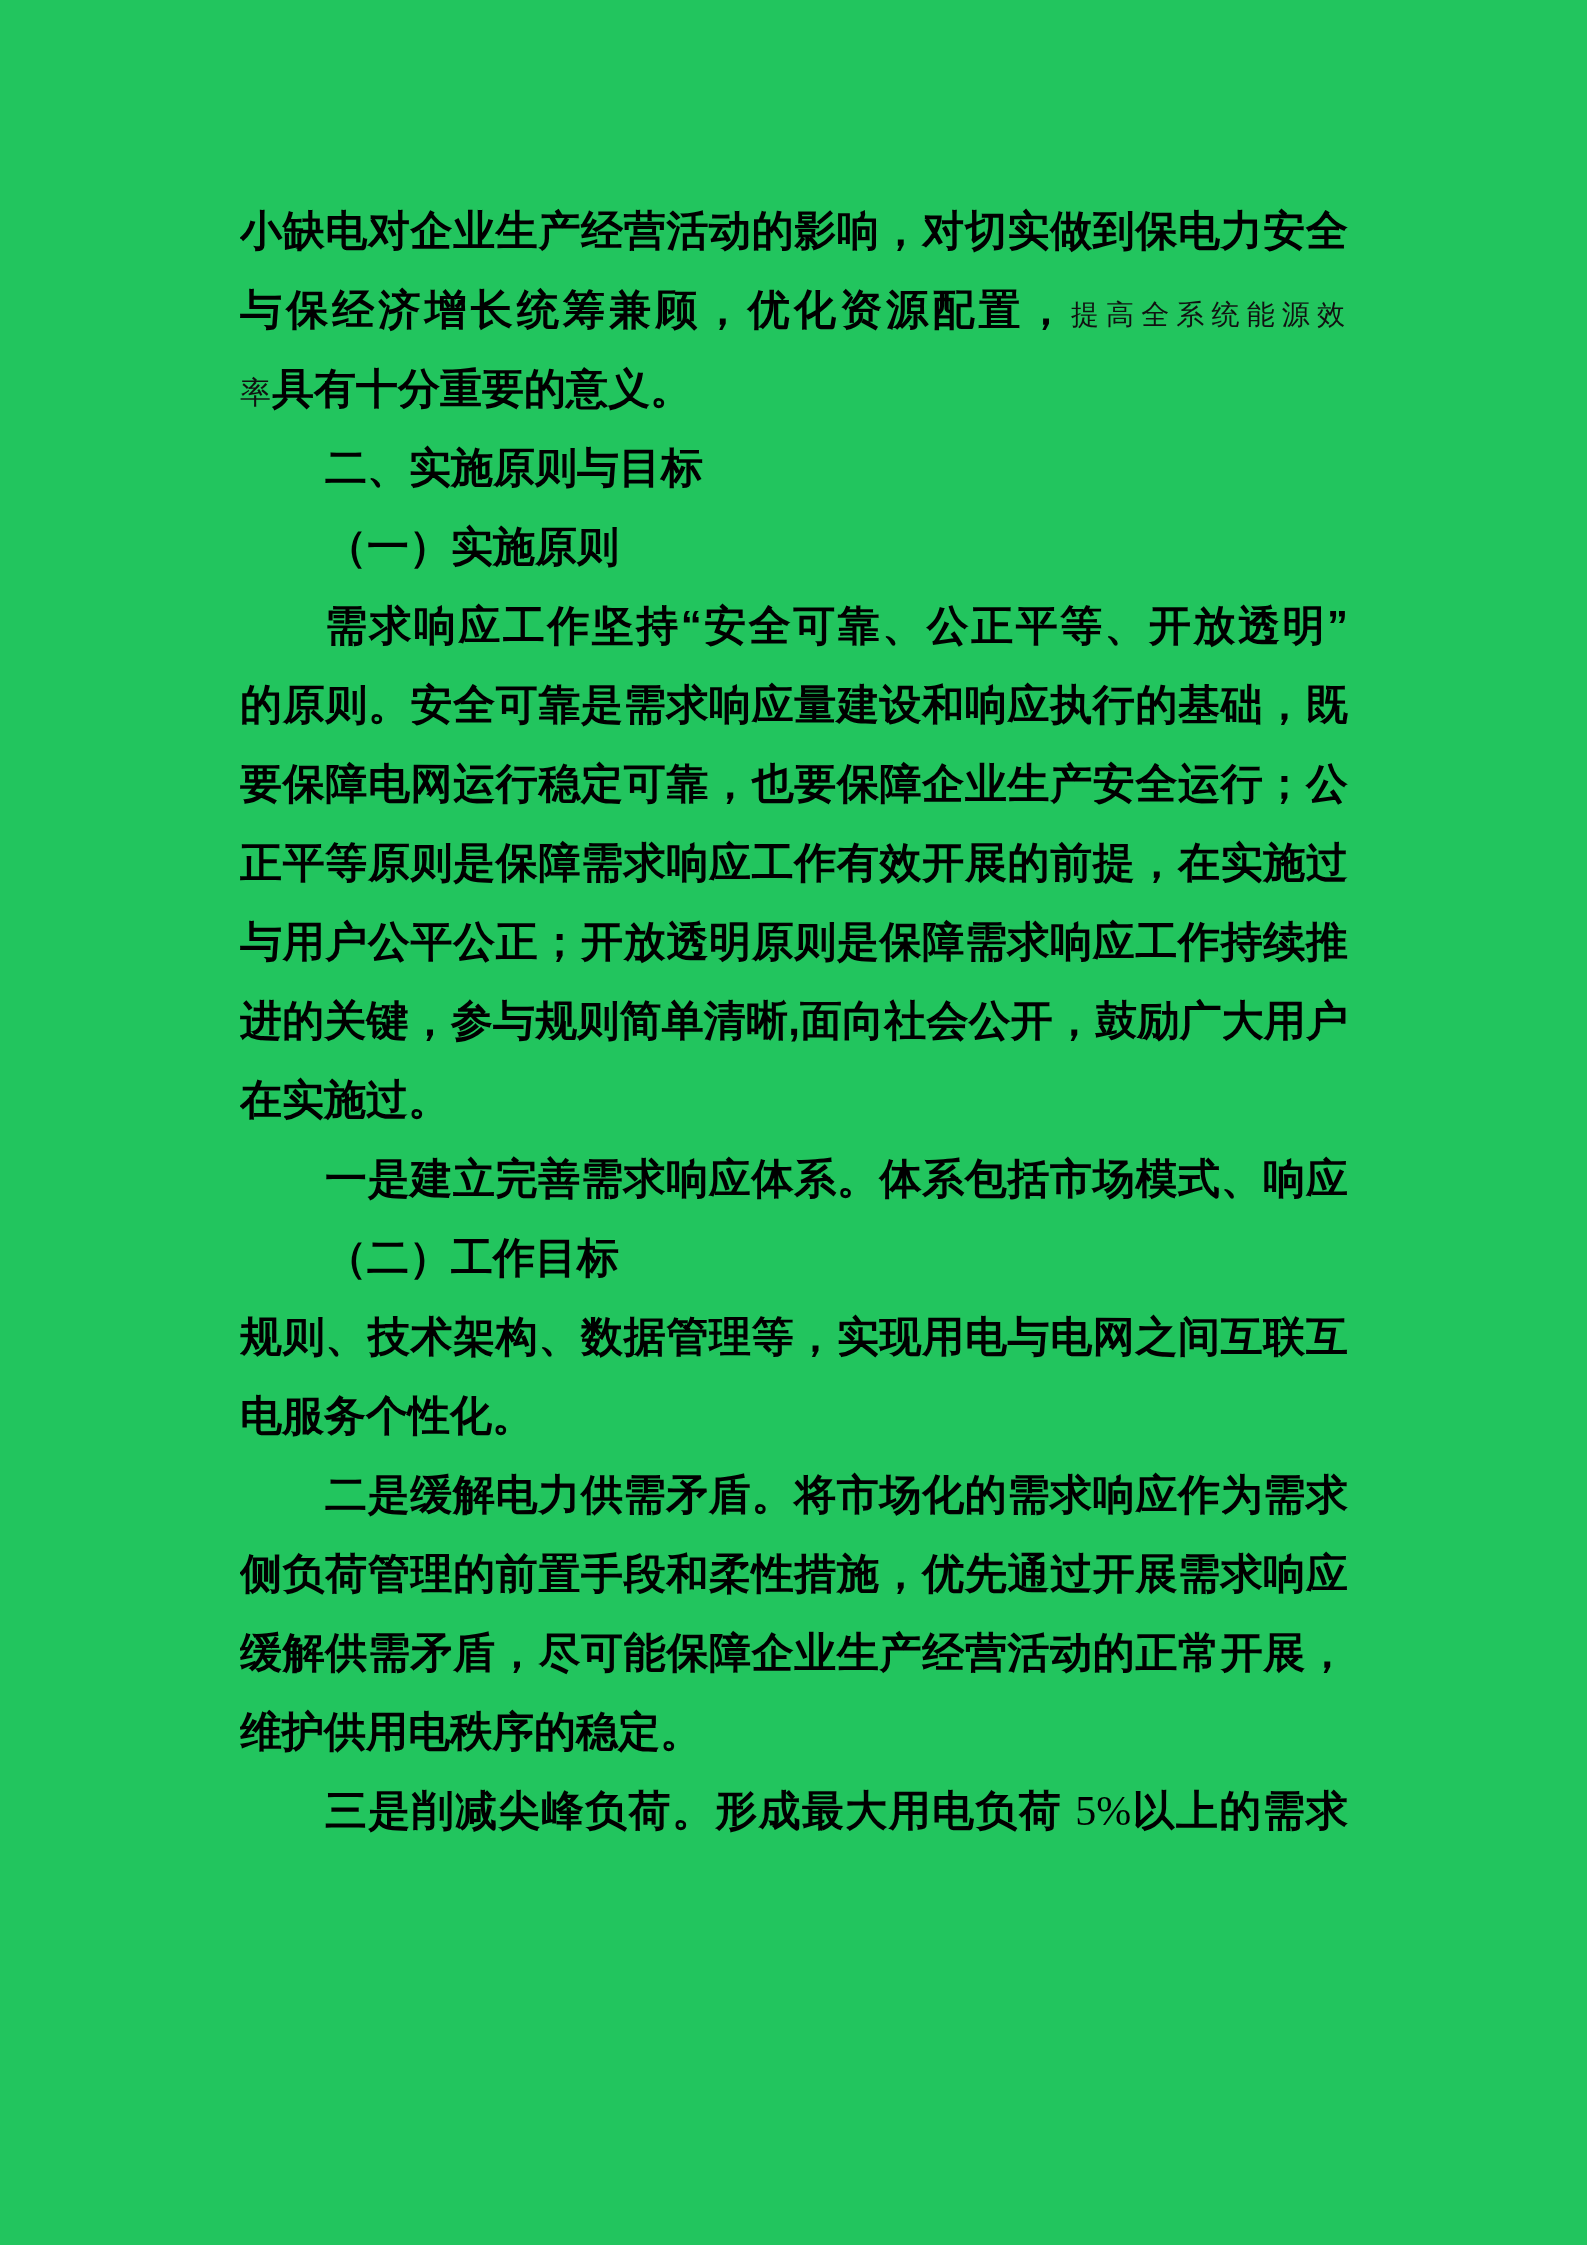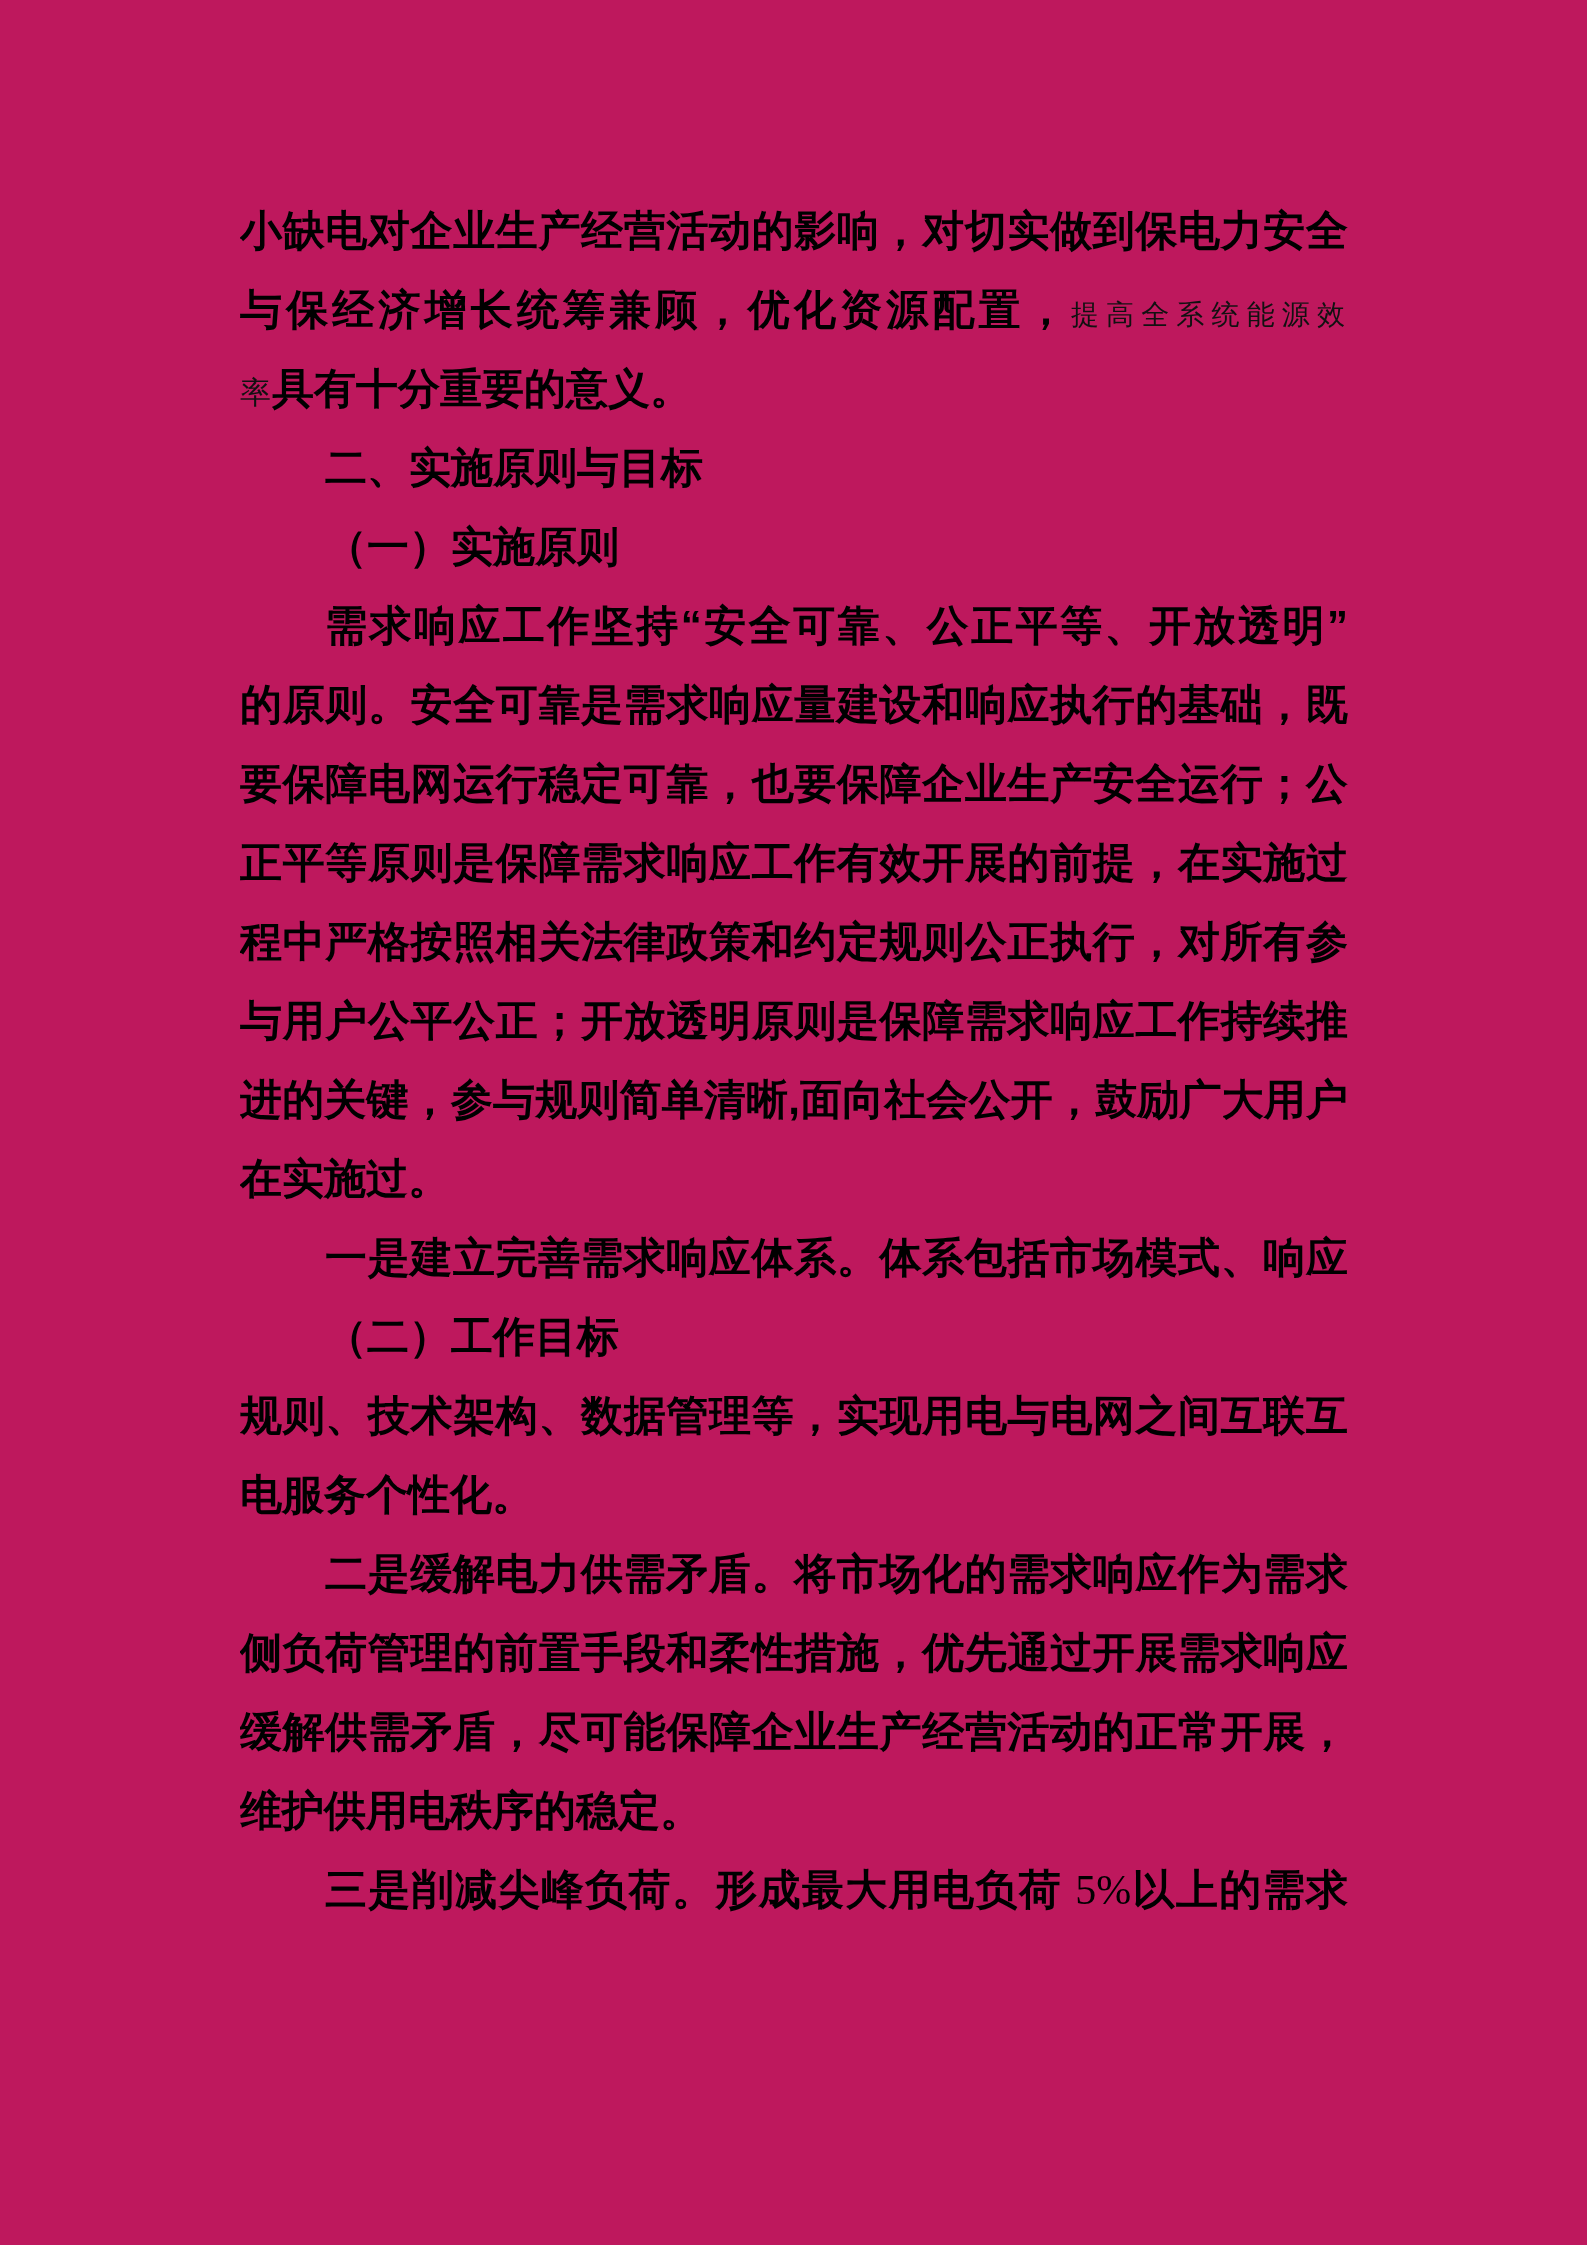--- a/index.html
+++ b/index.html
@@ -4,21 +4,21 @@
 <style>
   html, body {
     margin: 0;
     padding: 0;
     background: #ffffff;
   }
   #page {
     position: relative;
     width: 1587px;
     height: 2245px;
-    background: #be185d;
+    background: #22c55e;
     overflow: hidden;
     font-family: "Liberation Sans", sans-serif;
   }
   #doc-body {
     position: absolute;
     left: 240px;
     top: 191px;
     width: 1108px;
   }
   .line {
@@ -67,21 +67,20 @@
   <div id="doc-body">
       <div class="line justify"><span class="seg-body">小缺电对企业生产经营活动的影响，对切实做到保电力安全</span></div>
       <div class="line justify"><span class="seg-body">与保经济增长统筹兼顾，优化资源配置，</span><span class="seg-fangsong">提高全系统能源效</span></div>
       <div class="line"><span class="seg-fsmall">率</span><span class="seg-body">具有十分重要的意义。</span></div>
       <div class="line indent"><span class="seg-heading">二、实施原则与目标</span></div>
       <div class="line indent"><span class="seg-heading">（一）实施原则</span></div>
       <div class="line indent justify"><span class="seg-body">需求响应工作坚持“安全可靠、公正平等、开放透明”</span></div>
       <div class="line justify"><span class="seg-body">的原则。安全可靠是需求响应量建设和响应执行的基础，既</span></div>
       <div class="line justify"><span class="seg-body">要保障电网运行稳定可靠，也要保障企业生产安全运行；公</span></div>
       <div class="line justify"><span class="seg-body">正平等原则是保障需求响应工作有效开展的前提，在实施过</span></div>
-      <div class="line justify"><span class="seg-body">程中严格按照相关法律政策和约定规则公正执行，对所有参</span></div>
       <div class="line justify"><span class="seg-body">与用户公平公正；开放透明原则是保障需求响应工作持续推</span></div>
       <div class="line justify"><span class="seg-body">进的关键，参与规则简单清晰,面向社会公开，鼓励广大用户</span></div>
       <div class="line"><span class="seg-body">在实施过。</span></div>
       <div class="line indent justify"><span class="seg-body">一是建立完善需求响应体系。体系包括市场模式、响应</span></div>
       <div class="line indent"><span class="seg-heading">（二）工作目标</span></div>
       <div class="line justify"><span class="seg-body">规则、技术架构、数据管理等，实现用电与电网之间互联互</span></div>
       <div class="line"><span class="seg-body">电服务个性化。</span></div>
       <div class="line indent justify"><span class="seg-body">二是缓解电力供需矛盾。将市场化的需求响应作为需求</span></div>
       <div class="line justify"><span class="seg-body">侧负荷管理的前置手段和柔性措施，优先通过开展需求响应</span></div>
       <div class="line justify"><span class="seg-body">缓解供需矛盾，尽可能保障企业生产经营活动的正常开展，</span></div>

